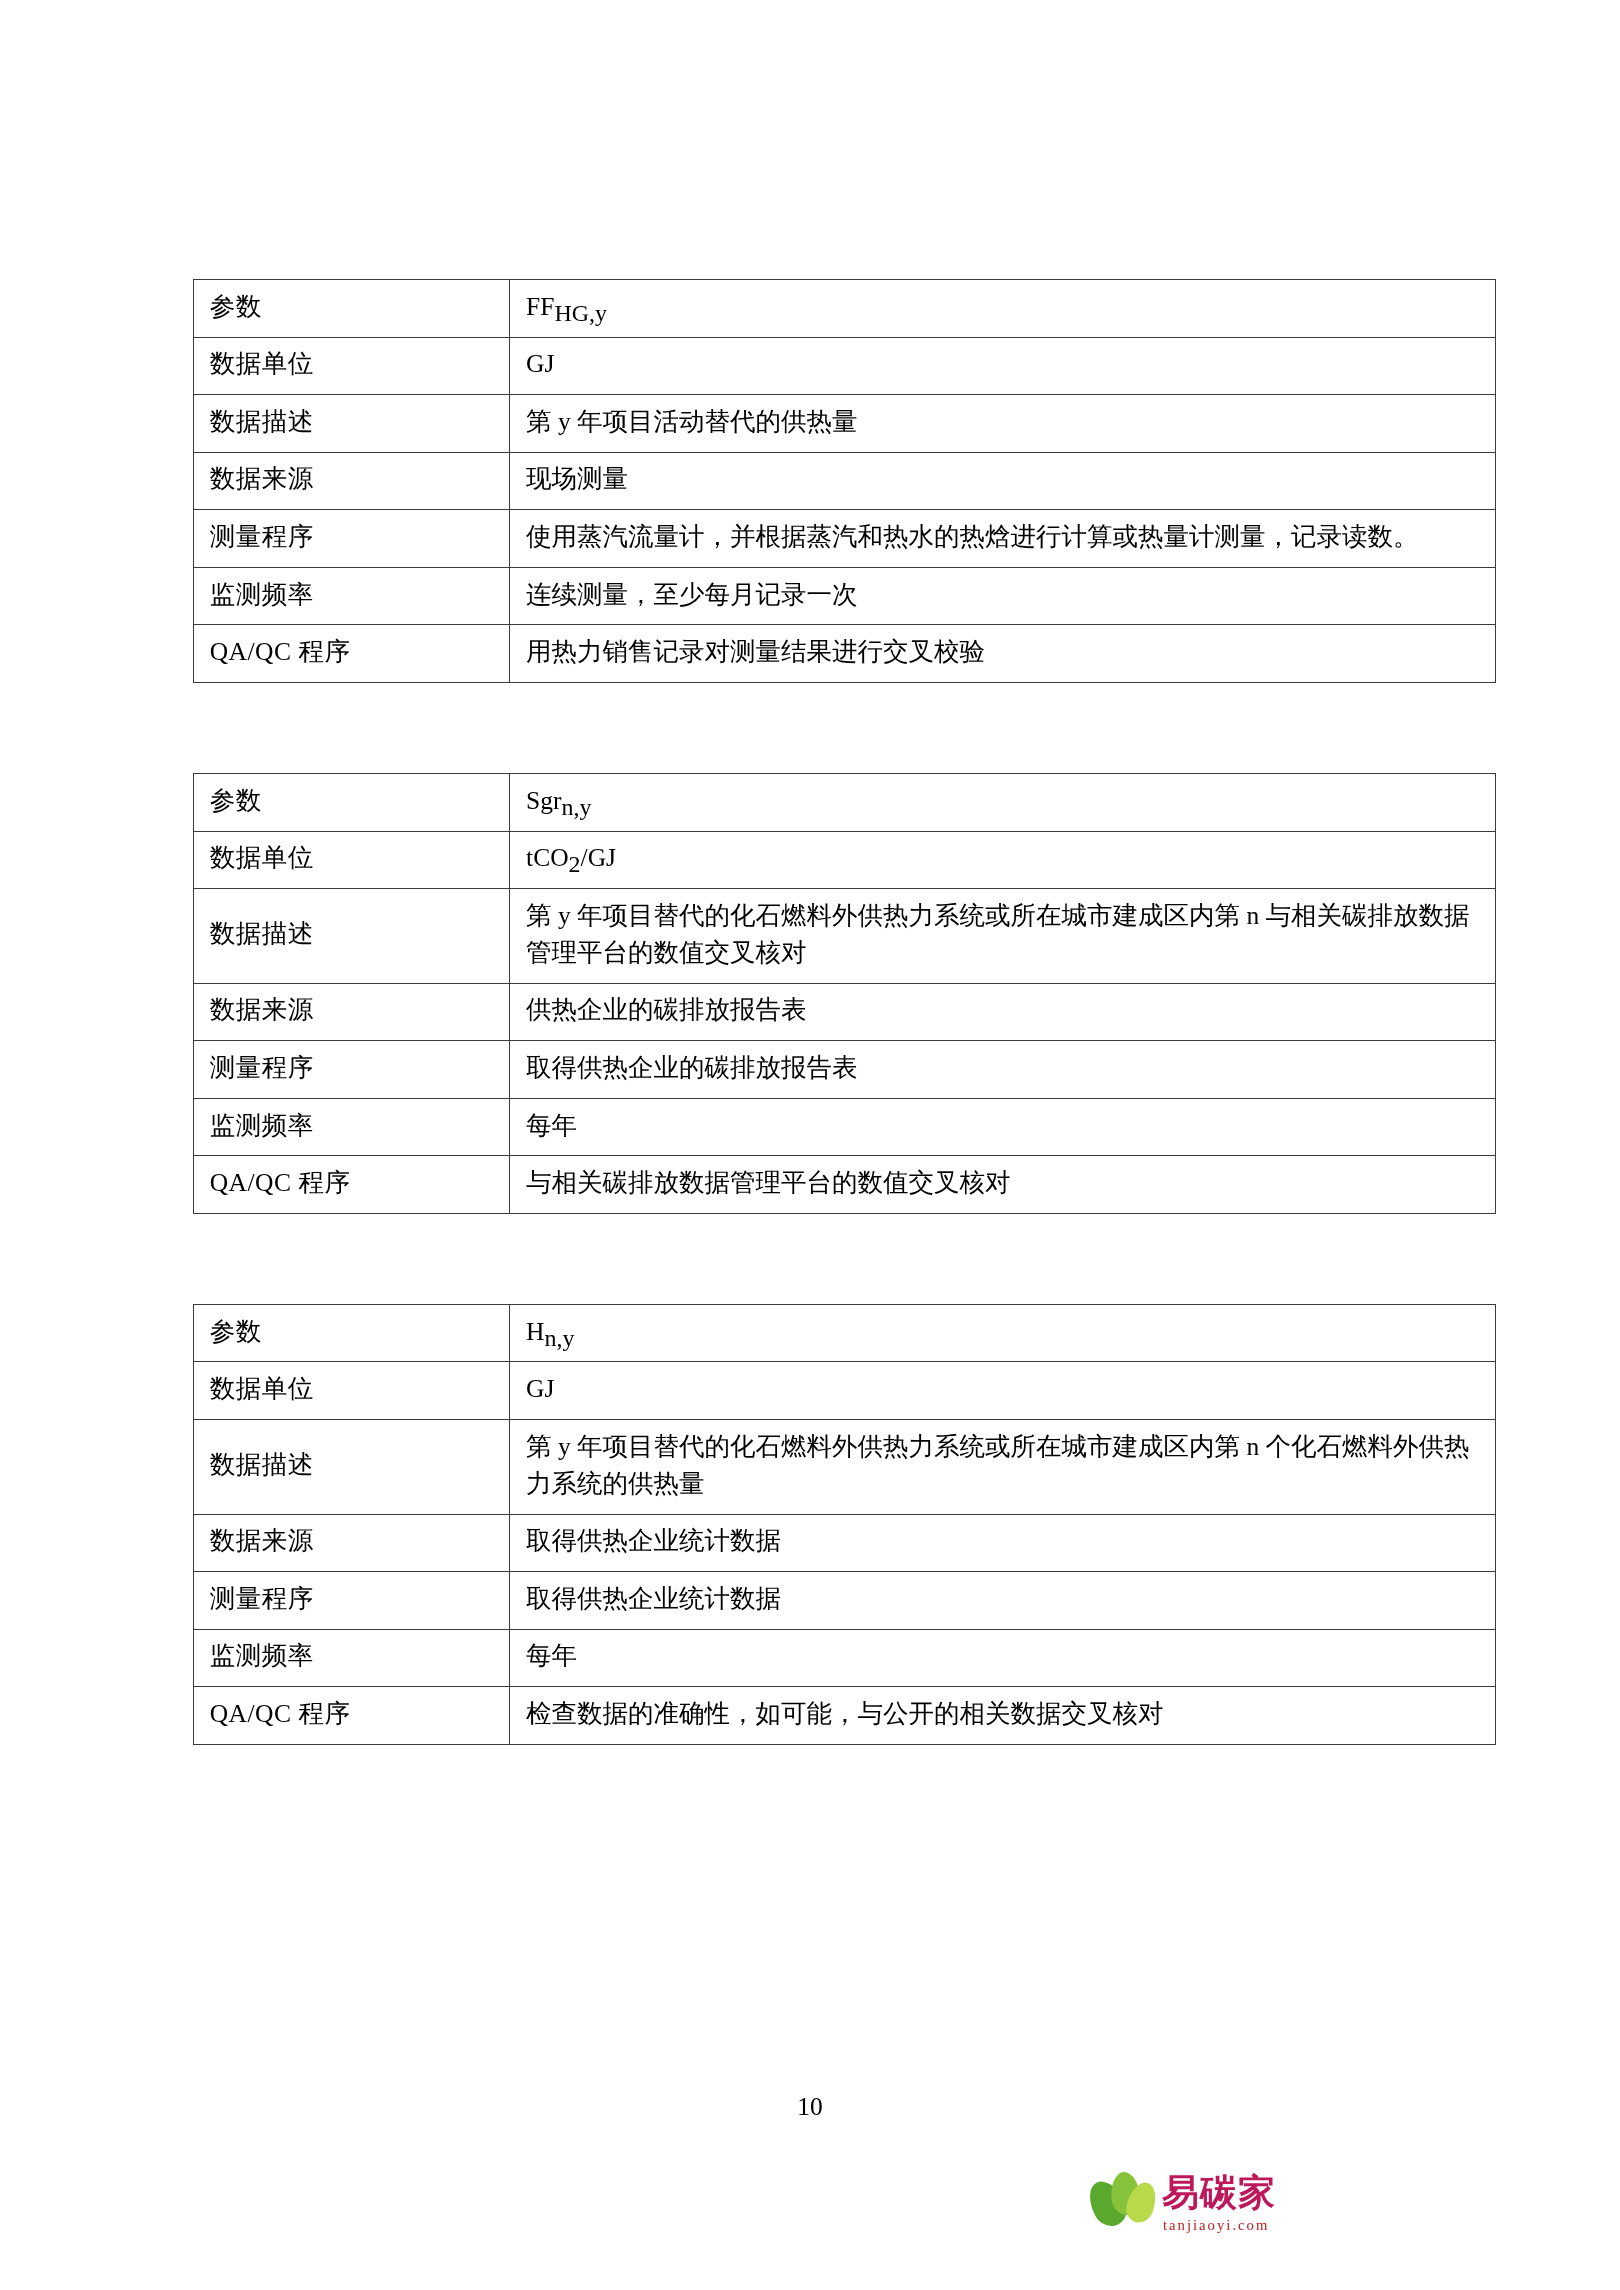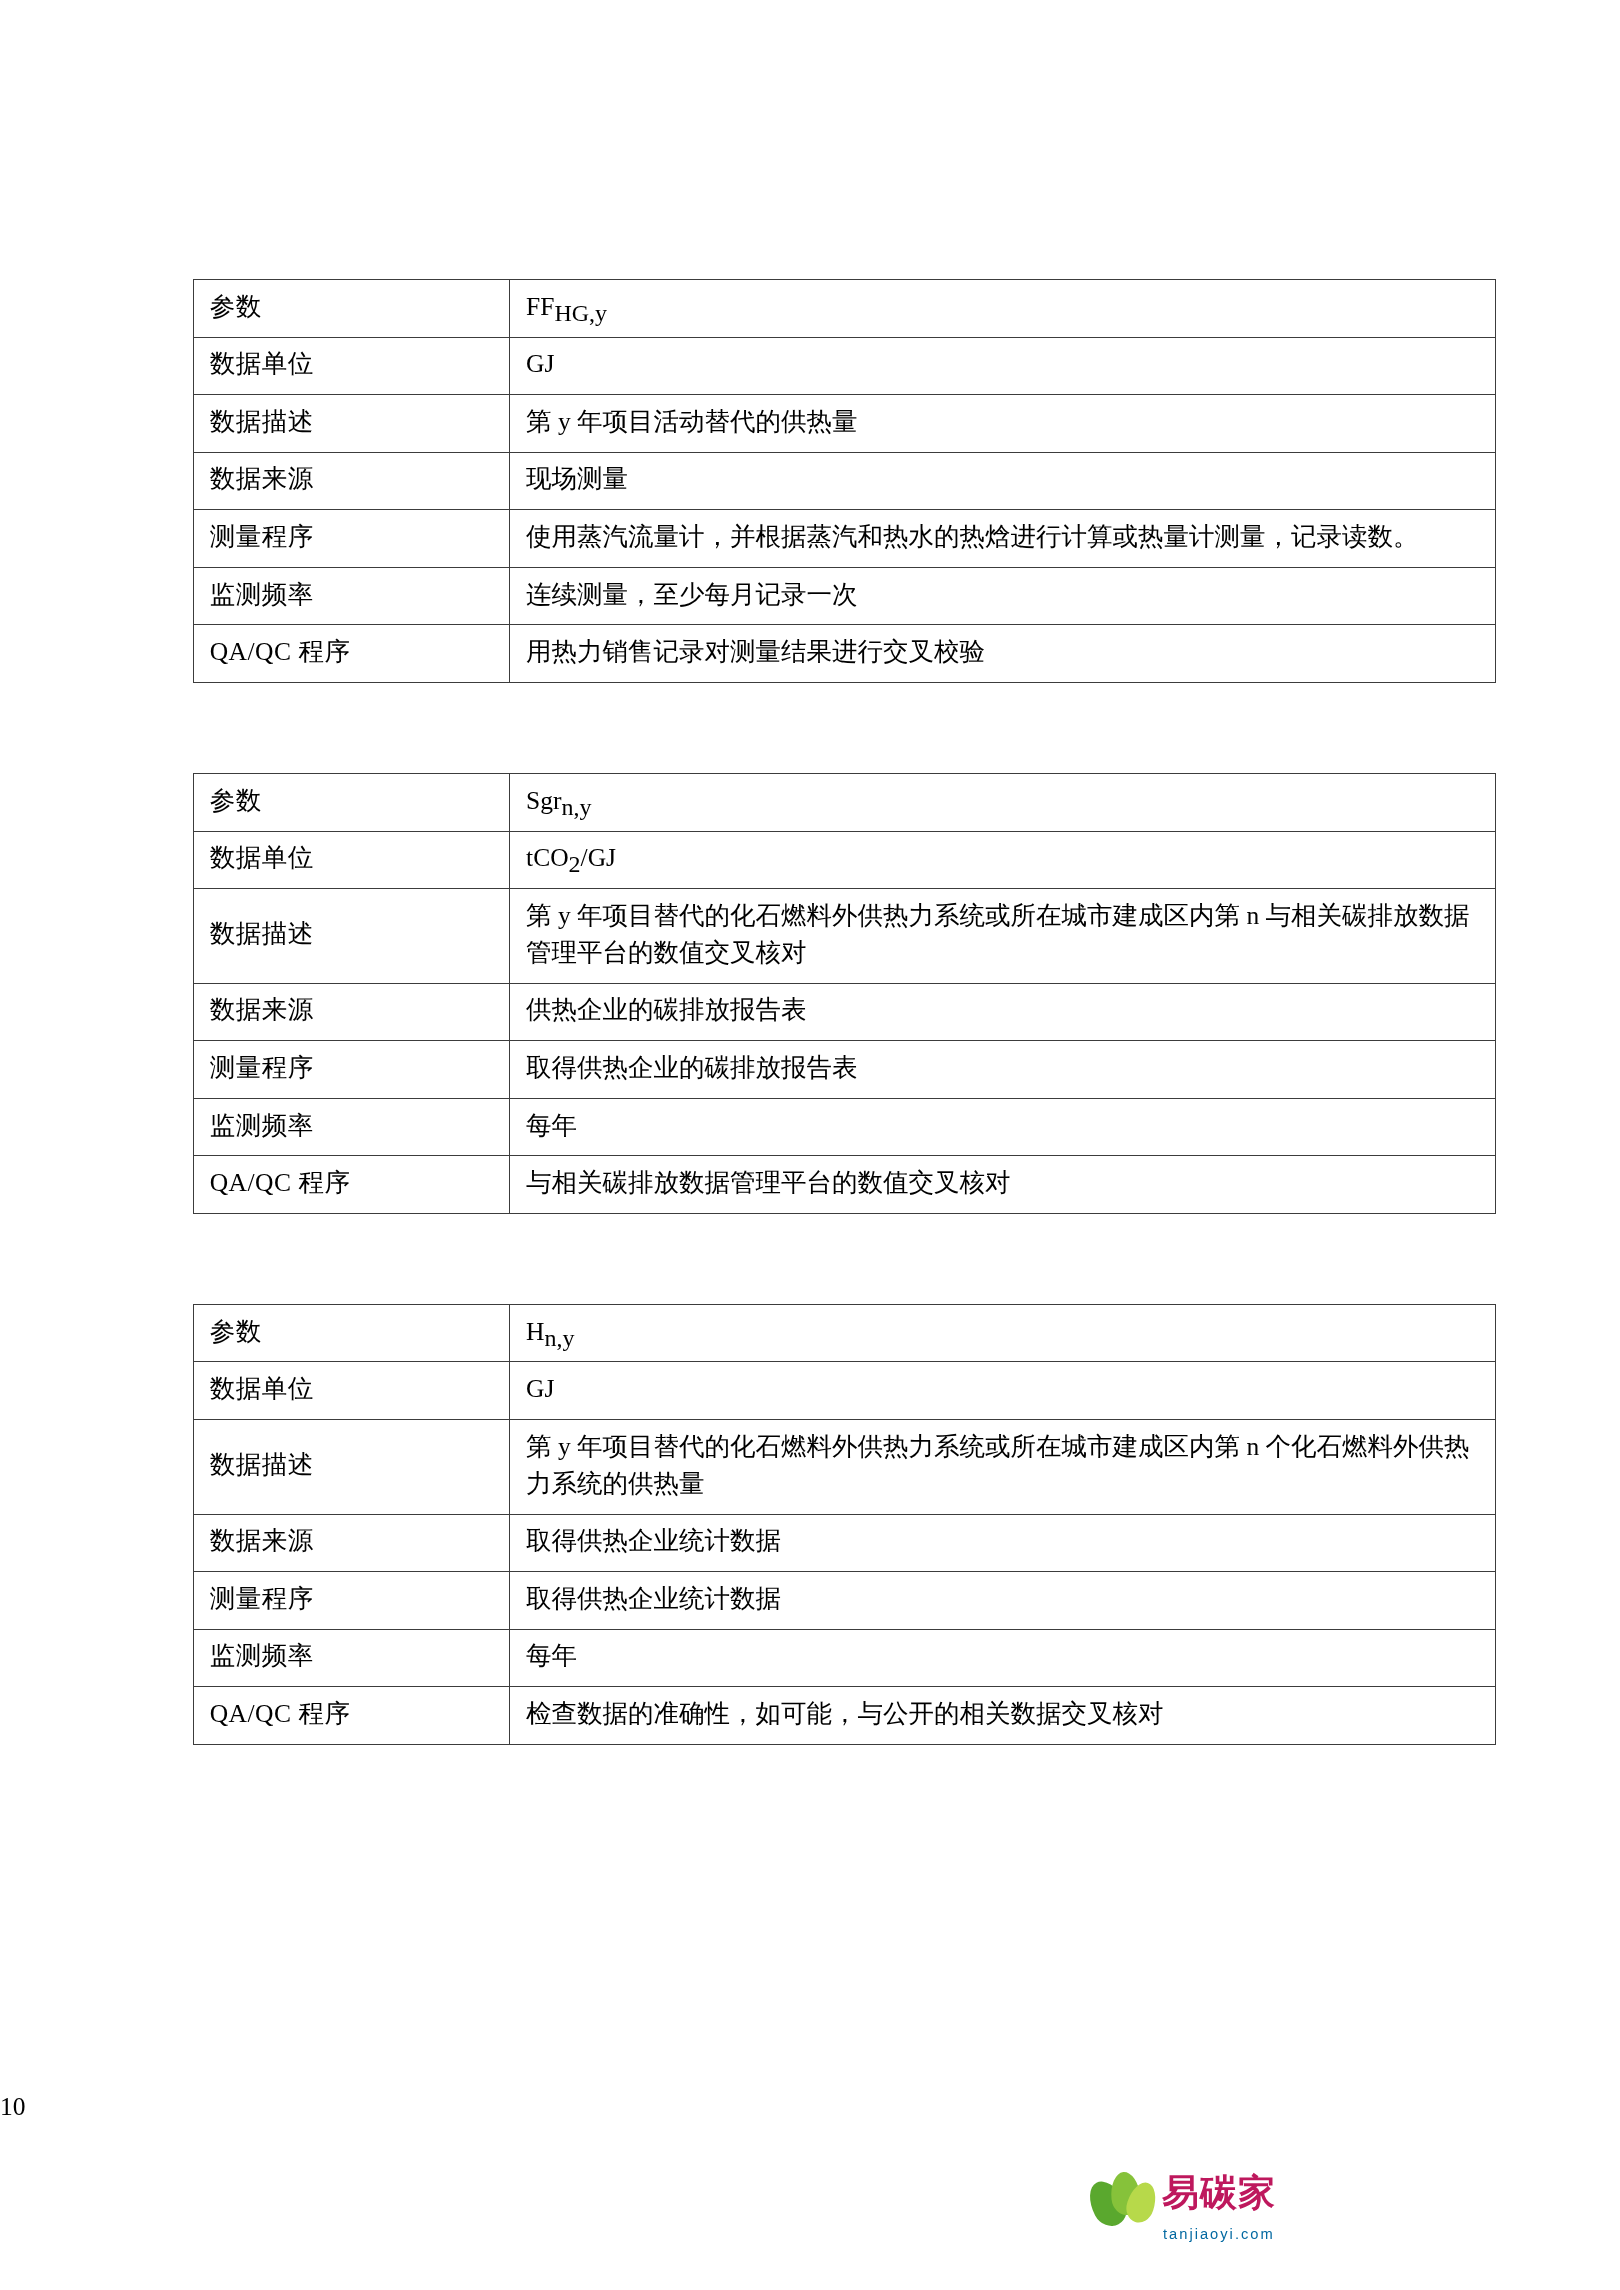--- a/index.html
+++ b/index.html
@@ -56,20 +56,21 @@
     line-height: 1;
   }
   .two-line {
     line-height: 1.5;
   }
   .page-number {
     position: absolute;
     top: 2092px;
     left: 0;
     width: 1620px;
+    text-align: center;
     font-size: 25.5px;
     font-family: "Liberation Serif", "DejaVu Serif", serif;
   }
   
   .logo {
     position: absolute;
     right: 49px;
     bottom: 37px;
     width: 225px;
     height: 84px;
@@ -97,24 +98,24 @@
     font-family: "Liberation Sans", sans-serif;
     font-size: 37px;
     font-weight: bold;
     color: #be185d;
     letter-spacing: 1px;
     line-height: 1.05;
   }
   .logo-sub {
     position: absolute;
     left: 74px;
-    top: 56px;
-    font-family: Liberation Sans, sans-serif;
+    top: 47px;
+    font-family: Liberation Serif, serif;
     font-size: 14.7px;
-    color: #0369a1;
+    color: #b91c1c;
     letter-spacing: 2px;
   }
 </style>
 </head>
 <body>
 
 <div class="page">
   <div class="content">
 
     <table class="param-table">

